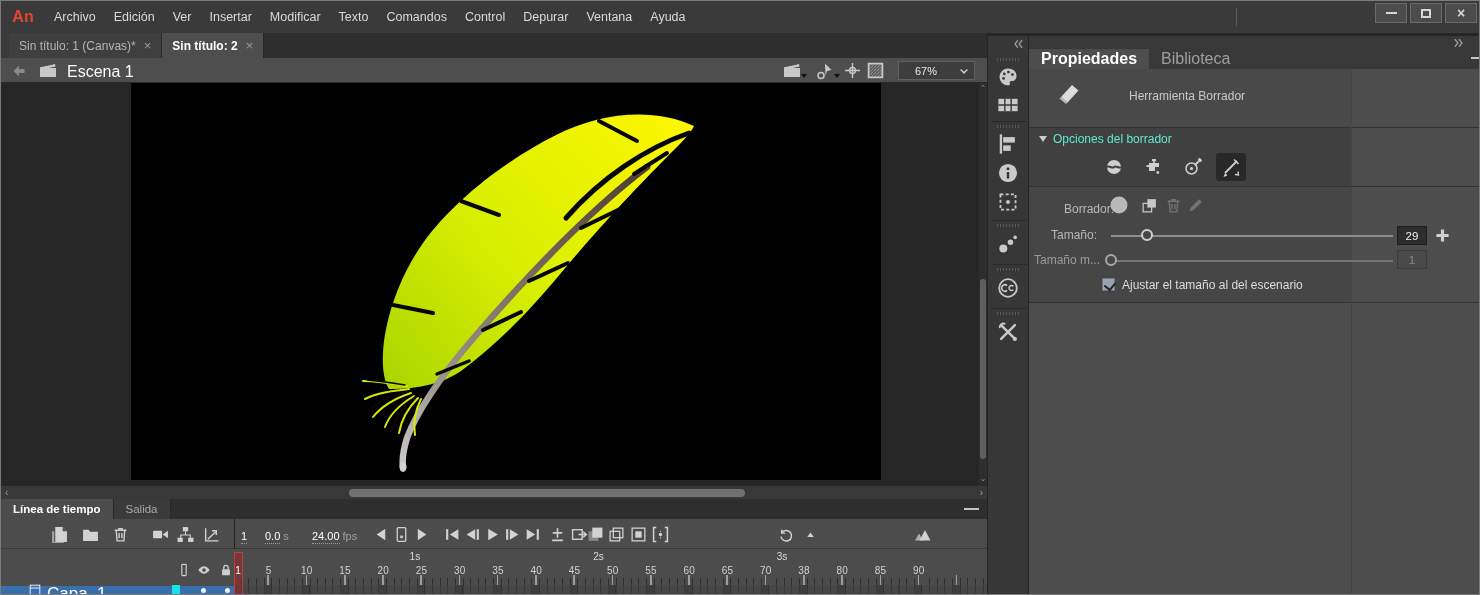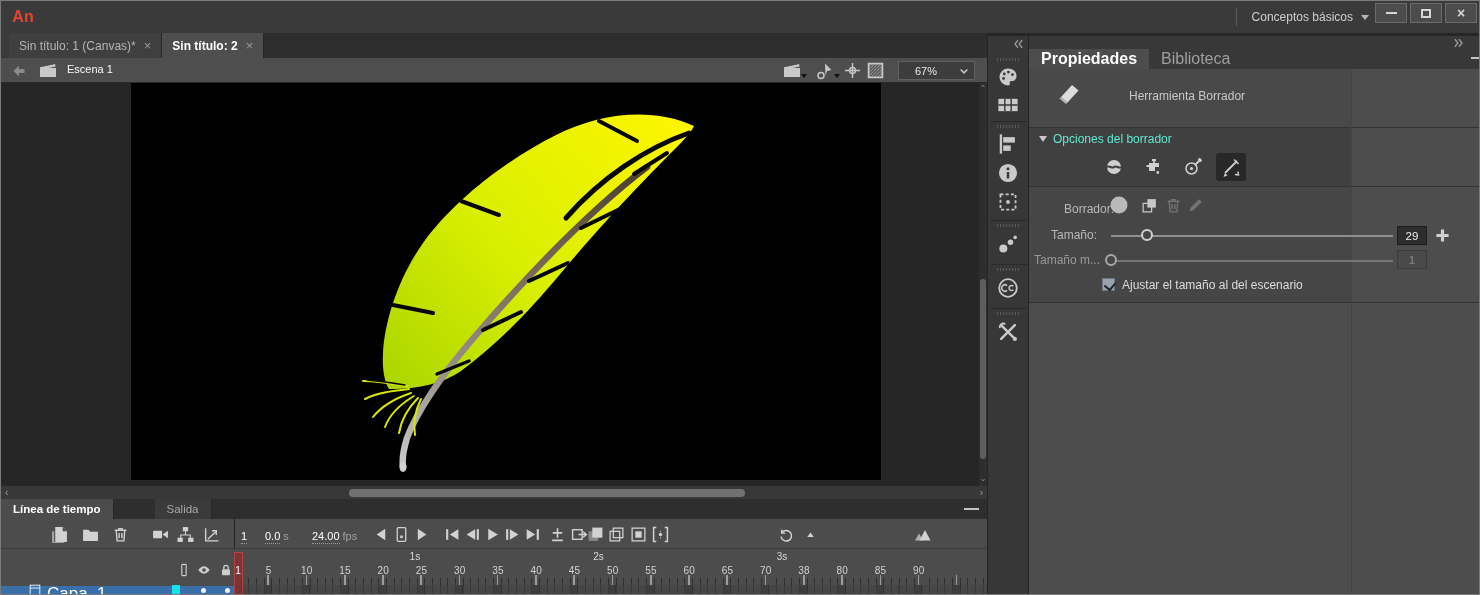--- a/index.html
+++ b/index.html
@@ -24,40 +24,40 @@
 
   
   #doc-tabbar{left:8px;top:32px;width:986px;height:25px;background:#2e2e2e;display:flex;}
   .doc-tab{height:25px;display:flex;align-items:center;padding:0 10px;font-size:12px;color:#b5b5b5;background:#3f3f3f;border-right:1px solid #262626;}
   .doc-tab.active{background:#4e4e4e;color:#fff;font-weight:bold;}
   .tab-close{margin-left:8px;color:#9a9a9a;font-size:13px;font-weight:normal;}
   #top-right-gap{left:986px;top:32px;width:494px;height:3px;background:#262626;}
 
   
   #editbar{left:0;top:57px;width:986px;height:25px;background:#4e4e4e;border-bottom:1px solid #2a2a2a;}
-  #scene-name{left:66px;top:5px;font-size:11px;color:#fafafa;}
+  #scene-name{left:66px;top:5px;font-size:16px;color:#fafafa;}
   .ebtn{position:absolute;top:4px;color:#c9c9c9;}
   #zoom-box{left:897px;top:3px;width:56px;height:19px;background:#3d3d3d;border:1px solid #616161;font-size:11px;color:#e8e8e8;display:flex;align-items:center;justify-content:center;}
   #zoom-chev{left:952px;top:3px;width:22px;height:19px;background:#3d3d3d;border:1px solid #616161;border-left:none;display:flex;align-items:center;justify-content:center;color:#c9c9c9;}
   .mini-caret{position:absolute;width:0;height:0;border-left:3px solid transparent;border-right:3px solid transparent;border-top:4px solid #111;}
 
   
   #pasteboard{left:0;top:82px;width:978px;height:402px;background:#262626;}
   #stage{left:130px;top:0px;width:750px;height:397px;background:#000;}
 
   
   #vscroll{left:978px;top:82px;width:8px;height:402px;background:#2e2e2e;}
   #vthumb{left:1px;top:196px;width:6px;height:180px;background:#5e5e5e;border-radius:3px;position:absolute;}
   .scroll-chev{position:absolute;left:0;width:8px;color:#8a8a8a;font-size:8px;text-align:center;line-height:8px;}
   #hscroll{left:0;top:484px;width:986px;height:14px;background:#383838;border-top:1px solid #2a2a2a;}
   #hthumb{left:348px;top:3px;width:396px;height:8px;background:#717171;border-radius:4px;position:absolute;}
   .hchev{position:absolute;top:1px;color:#999;font-size:10px;line-height:12px;}
 
   
-  #tl-tabbar{left:0;top:498px;width:986px;height:20px;background:#2e2e2e;display:flex;gap:41px;}
+  #tl-tabbar{left:0;top:498px;width:986px;height:20px;background:#2e2e2e;display:flex;}
   .tl-tab{height:20px;display:flex;align-items:center;padding:0 12px;font-size:11.5px;color:#a8a8a8;background:#3b3b3b;border-right:1px solid #262626;}
   .tl-tab.active{background:#4c4c4c;color:#fff;font-weight:bold;}
   #tl-toolbar{left:0;top:518px;width:986px;height:30px;background:#4c4c4c;border-bottom:1px solid #3a3a3a;}
   .tbtn{position:absolute;top:7px;width:17px;height:17px;color:#d2d2d2;}
   .tbtn svg{width:100%;height:100%;}
   #tl-sep{left:233px;top:518px;width:1px;height:77px;background:#252525;}
   .counter{position:absolute;top:11px;font-size:11px;color:#fff;}
   .counter .num{border-bottom:1px dotted #9a9a9a;padding-bottom:1px;}
   .counter .unit{color:#9f9f9f;margin-left:3px;}
   #tl-body{left:0;top:548px;width:986px;height:47px;background:#4c4c4c;}
@@ -107,26 +107,35 @@
   .ham{width:15px;height:10px;border-top:2px solid #c3c3c3;border-bottom:2px solid #c3c3c3;position:relative;}
   .ham:after{content:"";position:absolute;left:0;top:2px;width:15px;height:2px;background:#c3c3c3;}
 </style>
 </head>
 <body>
 
 <div id="app">
 
   <div id="menubar" class="abs">
     <span id="logo" style="color: rgb(229, 69, 47);">An</span>
+    <div id="menu-items" style="display:flex;">
+        <span class="menu-item">Archivo</span>
+        <span class="menu-item">Edición</span>
+        <span class="menu-item">Ver</span>
+        <span class="menu-item">Insertar</span>
+        <span class="menu-item">Modificar</span>
+        <span class="menu-item">Texto</span>
+        <span class="menu-item">Comandos</span>
+        <span class="menu-item">Control</span>
+        <span class="menu-item">Depurar</span>
+        <span class="menu-item">Ventana</span>
+        <span class="menu-item">Ayuda</span>
+      </div>
   </div>
   <div id="ws-sep"></div>
-  <div id="workspace">
-    <span>Conceptos básicos</span>
-    <span class="caret"></span>
-  </div>
   <div class="winbtn" style="right:72px">
       <span class="minus"></span>
     </div>
   <div class="winbtn" style="right:37px">
       <span class="square"></span>
     </div>
   <div class="winbtn" style="right:2px">
       <span class="x">×</span>
     </div>
 

